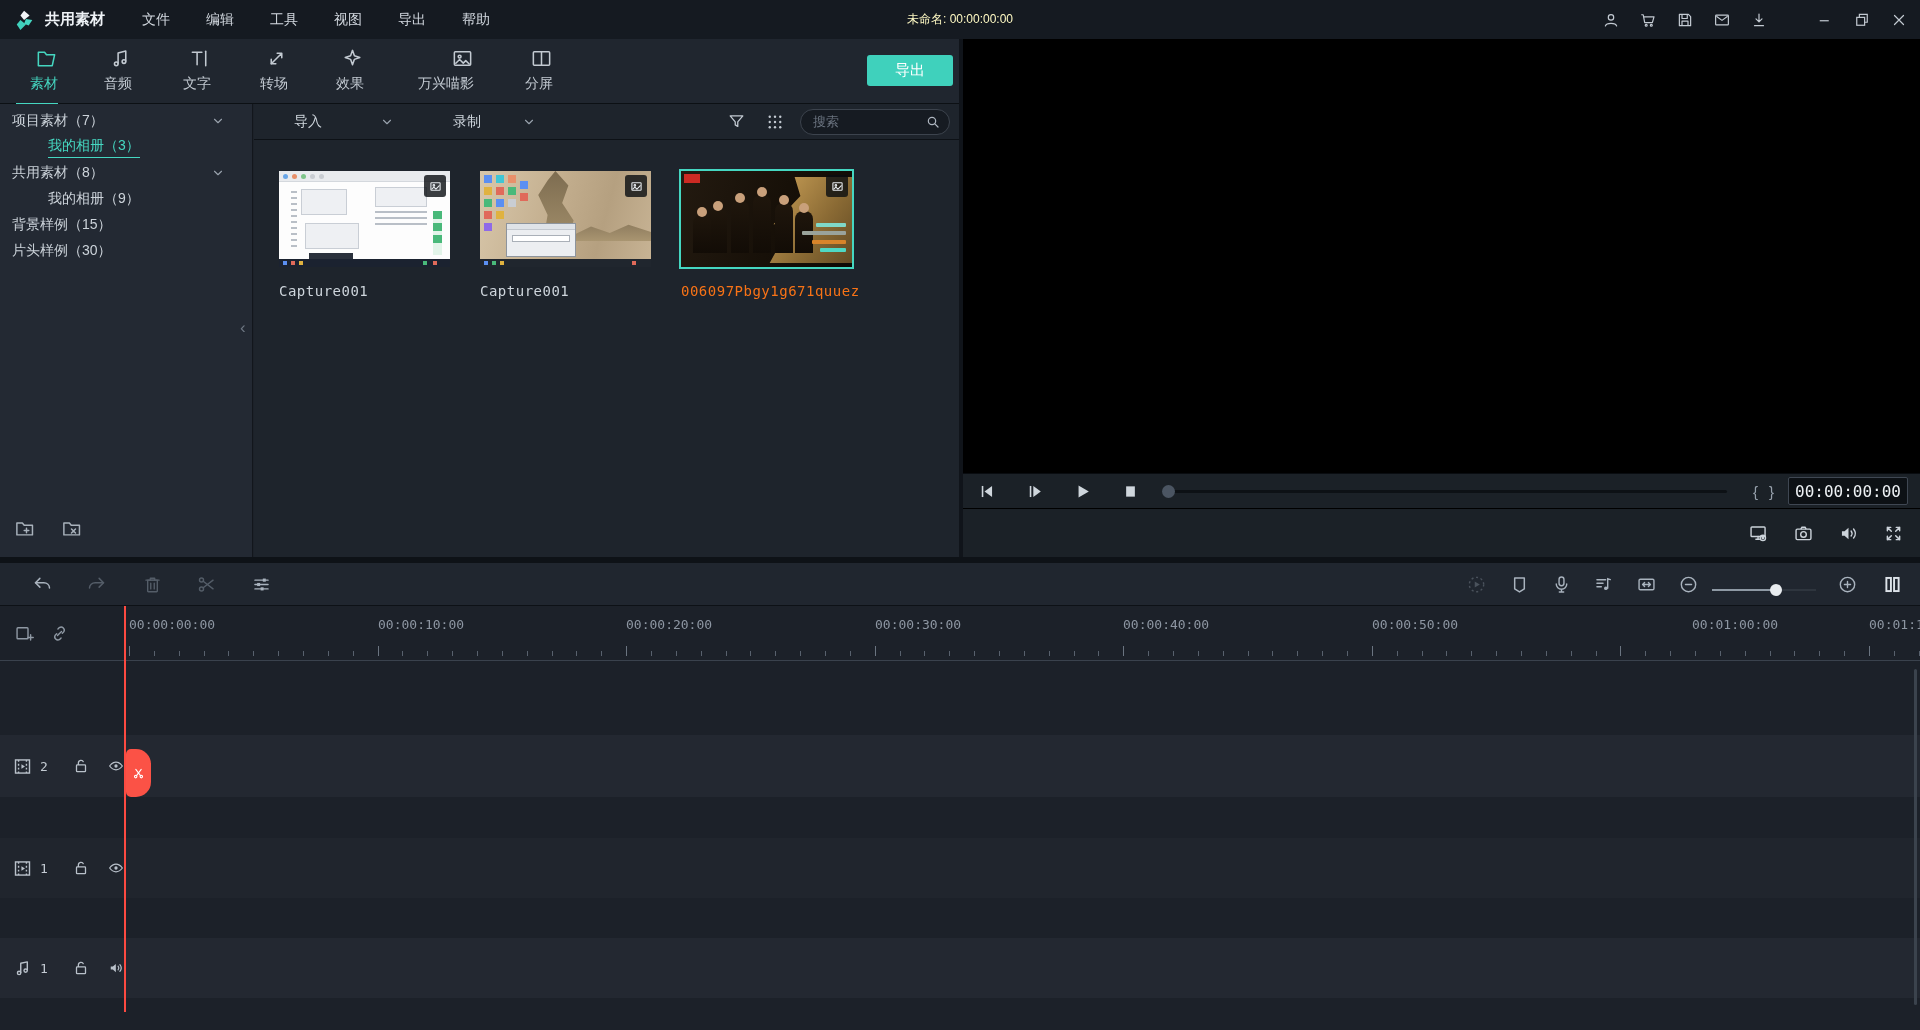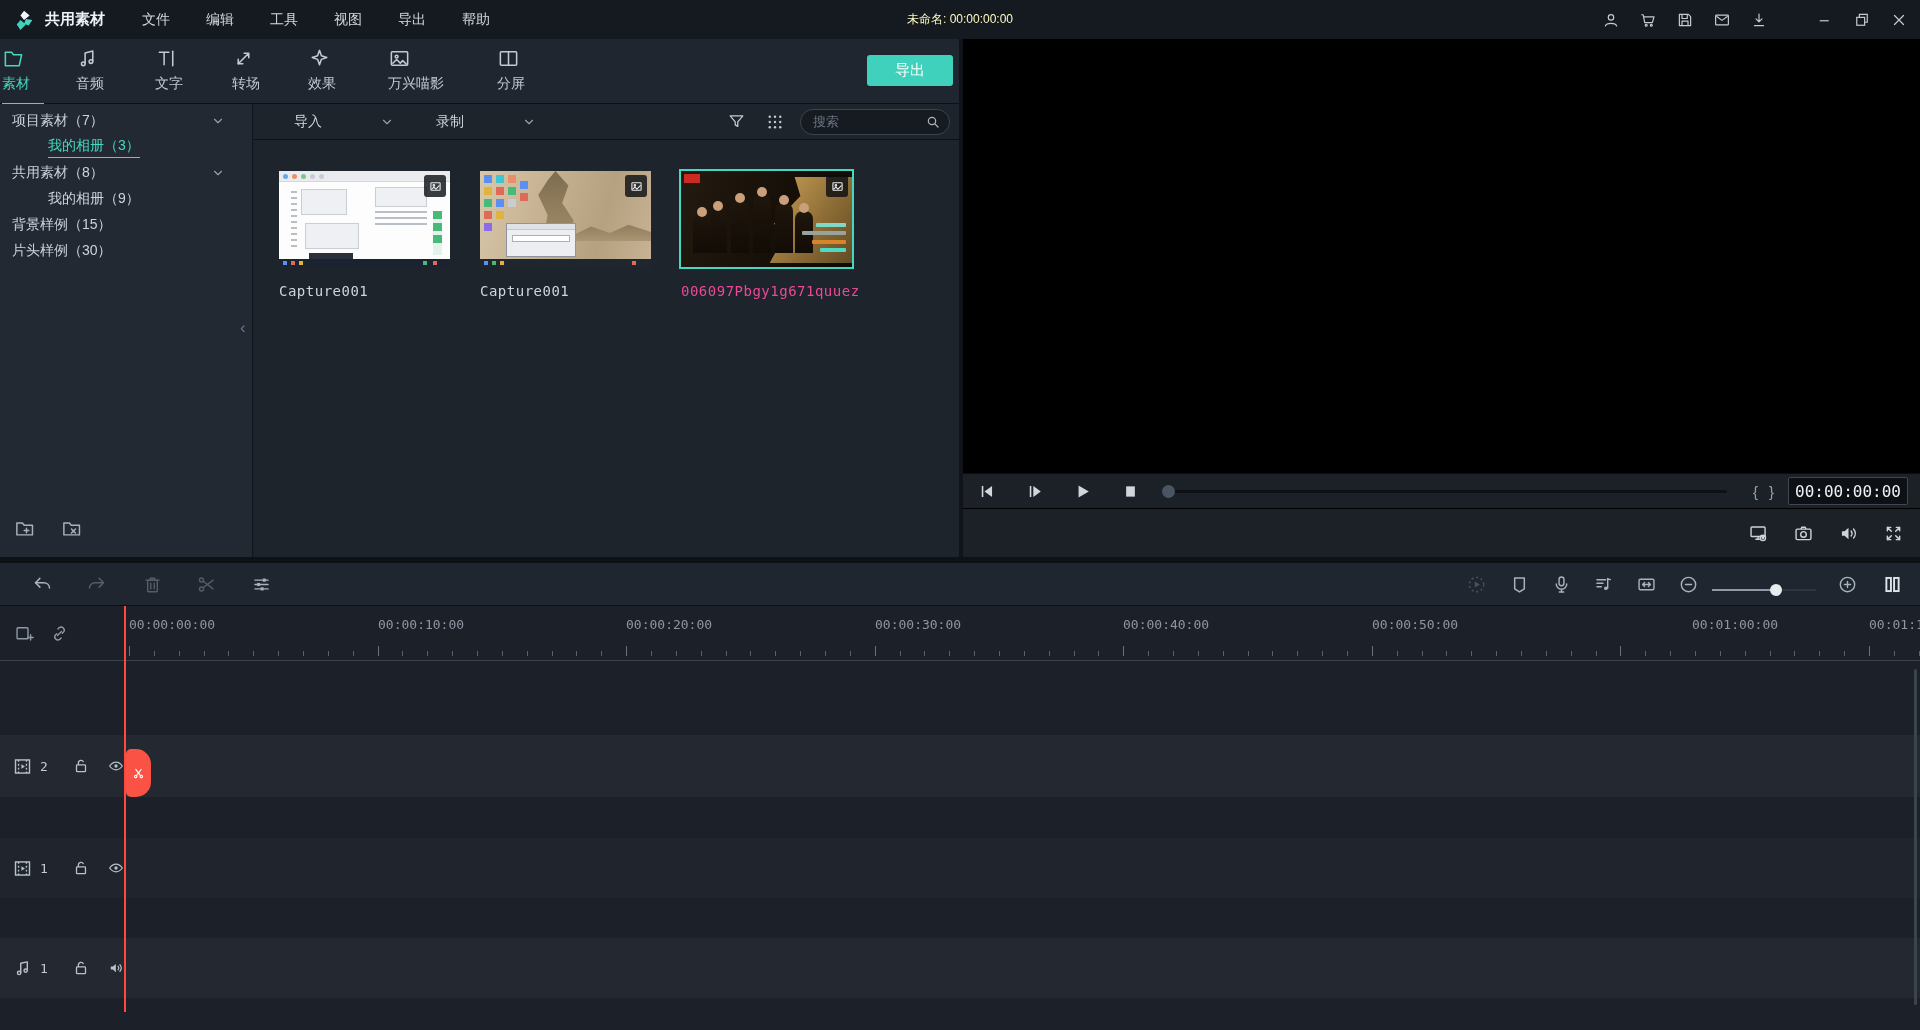--- a/index.html
+++ b/index.html
@@ -17,21 +17,21 @@
 .logo-name{font-size:15px;font-weight:bold;color:#eef2f6;white-space:nowrap}
 .menus{display:flex;gap:36px;margin-left:14px;font-size:14px;color:#d2d8df}
 .menus span{cursor:default}
 .tb-title{position:absolute;left:0;right:0;text-align:center;font-size:12px;color:#fef9c3;pointer-events:none}
 .tb-right{position:absolute;right:12px;top:0;height:39px;display:flex;align-items:center;gap:19px}
 .tb-right .ic{width:18px;height:18px}
 .win-sep{width:10px}
 
 
 .tabbar{position:absolute;left:0;top:39px;width:959px;height:65px;background:#20262f;border-bottom:1px solid #0c1014}
-.tab{position:absolute;top:8px;width:56px;height:52px;display:flex;flex-direction:column;align-items:flex-start;gap:5px;font-size:14px;color:#c3cad2;cursor:pointer}
+.tab{position:absolute;top:8px;width:56px;height:52px;display:flex;flex-direction:column;align-items:flex-end;gap:5px;font-size:14px;color:#c3cad2;cursor:pointer}
 .tab .ic{width:23px;height:23px}
 .tab.active{color:#45d7c1}
 .tab.active .ic{color:#45d7c1}
 .tab.active::after{content:"";position:absolute;bottom:-6px;width:42px;height:2px;background:#45d7c1}
 .export-btn{position:absolute;left:867px;top:16px;width:86px;height:31px;background:#3fd1bc;color:#fff;font-size:15px;border:none;border-radius:3px;display:flex;align-items:center;justify-content:center;cursor:pointer}
 
 
 .sidebar{position:absolute;left:0;top:104px;width:253px;height:453px;background:#232933;border-right:1px solid #12161c}
 .tree{position:relative;padding-top:4px;font-size:14px;color:#ccd3da}
 .titem{position:relative;height:26px;display:flex;align-items:center;padding-left:12px;cursor:pointer;white-space:nowrap}
@@ -40,34 +40,34 @@
 .titem.sel span{color:#45d7c1;border-bottom:1px solid #45d7c1;padding-bottom:2px}
 .sb-bottom{position:absolute;left:0;bottom:18px;display:flex;gap:22px;padding-left:14px}
 .sb-bottom .ic{width:25px;height:22px;color:#a9b2bc;cursor:pointer}
 .collapse{position:absolute;left:240px;top:214px;font-size:17px;color:#6d7682;cursor:pointer}
 
 
 .media{position:absolute;left:254px;top:104px;width:705px;height:453px;background:#1e242c}
 .m-toolbar{position:relative;height:36px;border-bottom:1px solid #0d1116;display:flex;align-items:center;font-size:14px;color:#cfd6dd}
 .m-imp{position:absolute;left:40px;cursor:pointer}
 .m-impchev{position:absolute;left:127px;width:12px;height:12px;color:#9aa3ae;cursor:pointer}
-.m-rec{position:absolute;left:182px;cursor:pointer}
+.m-rec{position:absolute;left:199px;cursor:pointer}
 .m-recchev{position:absolute;left:269px;width:12px;height:12px;color:#9aa3ae;cursor:pointer}
 .m-filter{position:absolute;left:473px;width:19px;height:19px;cursor:pointer}
 .m-grid{position:absolute;left:512px;width:18px;height:18px;cursor:pointer}
 .m-search{position:absolute;left:546px;width:150px;height:26px;background:#161b22;border:1px solid #3c434d;border-radius:13px;display:flex;align-items:center;padding:0 8px 0 12px}
 .m-search input{flex:1;background:transparent;border:none;outline:none;color:#cfd6dd;font-size:13px;width:100px}
 .m-search input::placeholder{color:#6b7480}
 .m-search .ic{width:16px;height:16px;color:#aeb6c0}
 .thumbs{position:absolute;left:25px;top:67px;display:flex;gap:30px}
 .mitem{width:171px;cursor:pointer}
 .thumb{position:relative;width:171px;height:96px;background:#0b0e12;overflow:hidden}
 .mitem.sel .thumb{outline:2px solid #45d7c1;outline-offset:0}
 .mcap{margin-top:16px;font-size:14px;color:#ced5dc;letter-spacing:.5px}
-.mitem.sel .mcap{color:#ec4899}
+.mitem.sel .mcap{color:#f97316}
 .badge{position:absolute;top:4px;right:4px;width:22px;height:22px;background:rgba(9,12,16,.8);border-radius:3px;display:flex;align-items:center;justify-content:center;color:#e6eaee}
 .badge svg{width:13px;height:13px}
 
 .t-browser{position:absolute;inset:0;background:#fdfdfd}
 .t-browser .bar{position:absolute;left:0;top:0;right:0;height:11px;background:#e9ebee;border-bottom:1px solid #d4d8dd}
 .t-browser .dots{position:absolute;left:4px;top:3px;width:5px;height:5px;border-radius:50%;background:#6aa7e8;box-shadow:9px 0 0 #e8906a,18px 0 0 #7fc58a,27px 0 0 #c9cdd2,36px 0 0 #c9cdd2}
 .t-browser .box{position:absolute;background:#eef0f3;border:1px solid #c9ced5}
 .t-browser .lines{position:absolute;background:repeating-linear-gradient(#b9bfc7 0 2px,transparent 2px 6px)}
 .t-browser .green{position:absolute;right:8px;top:40px;width:9px;height:44px;background:#e2f4e9}
 .t-browser .green i{display:block;width:9px;height:8px;background:#49b97a;margin-bottom:4px}

